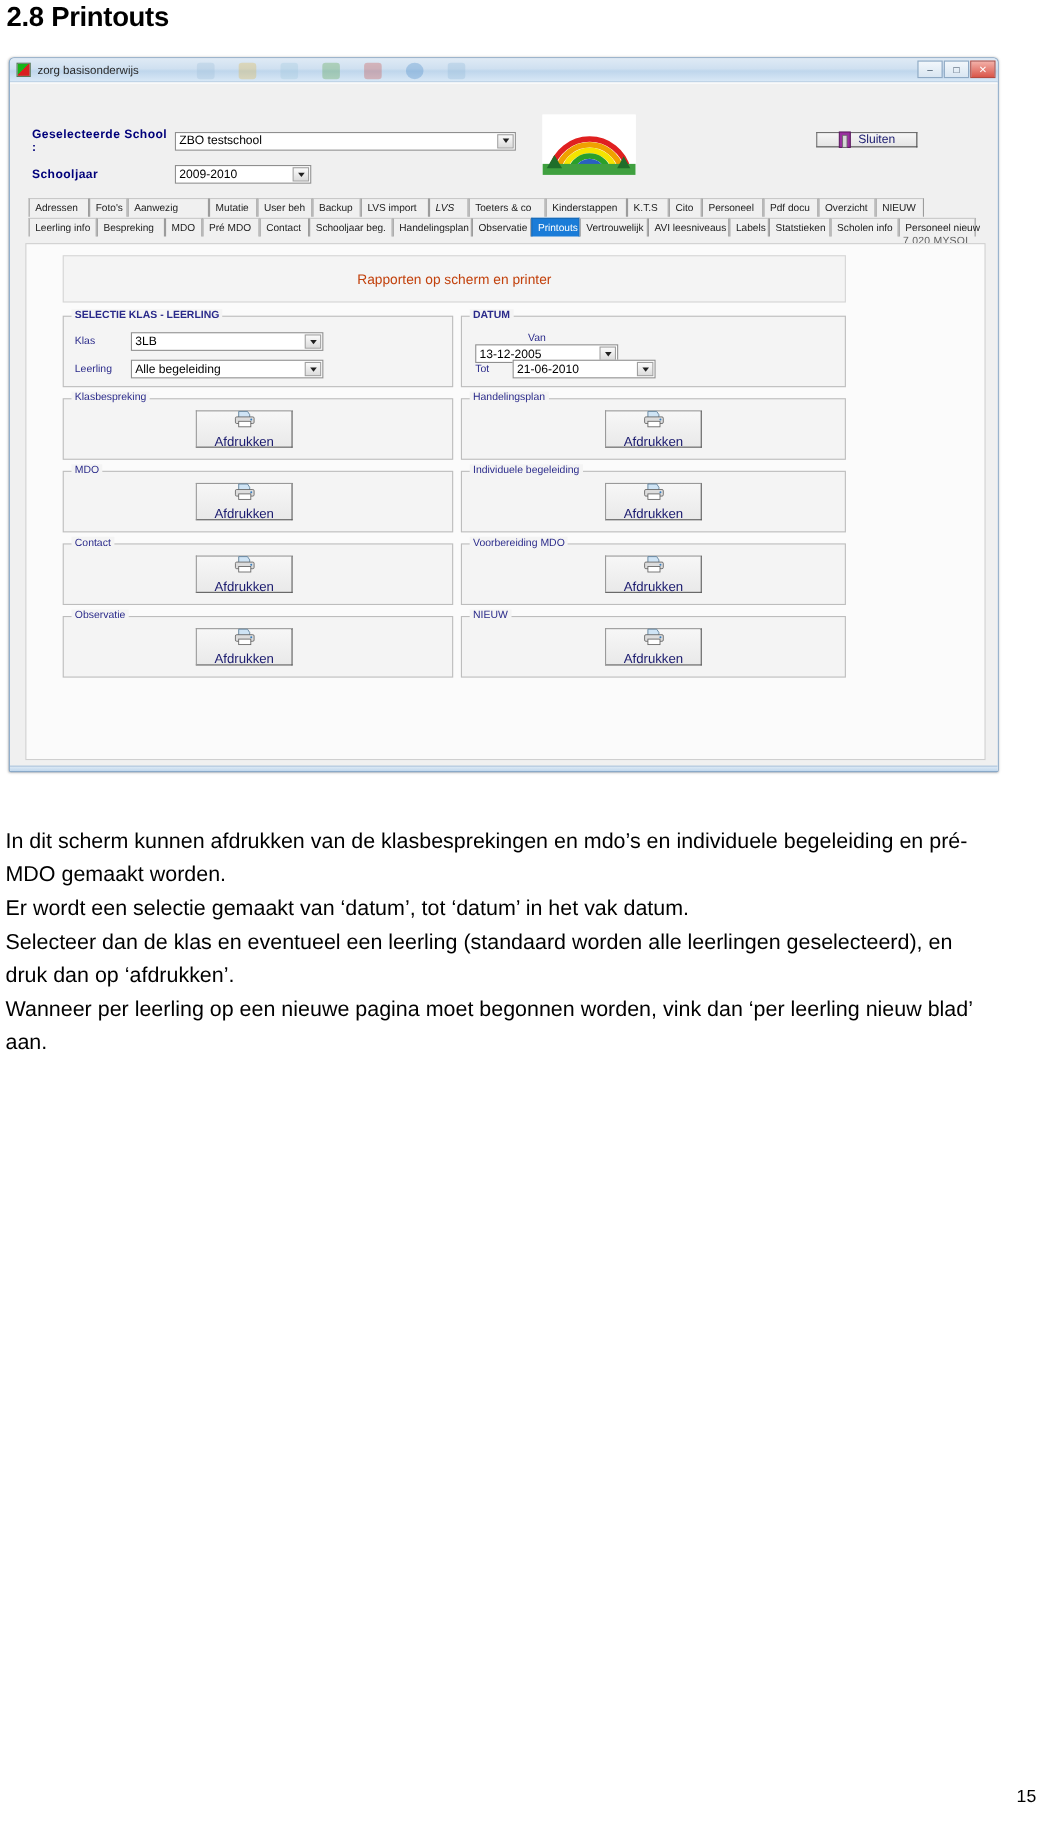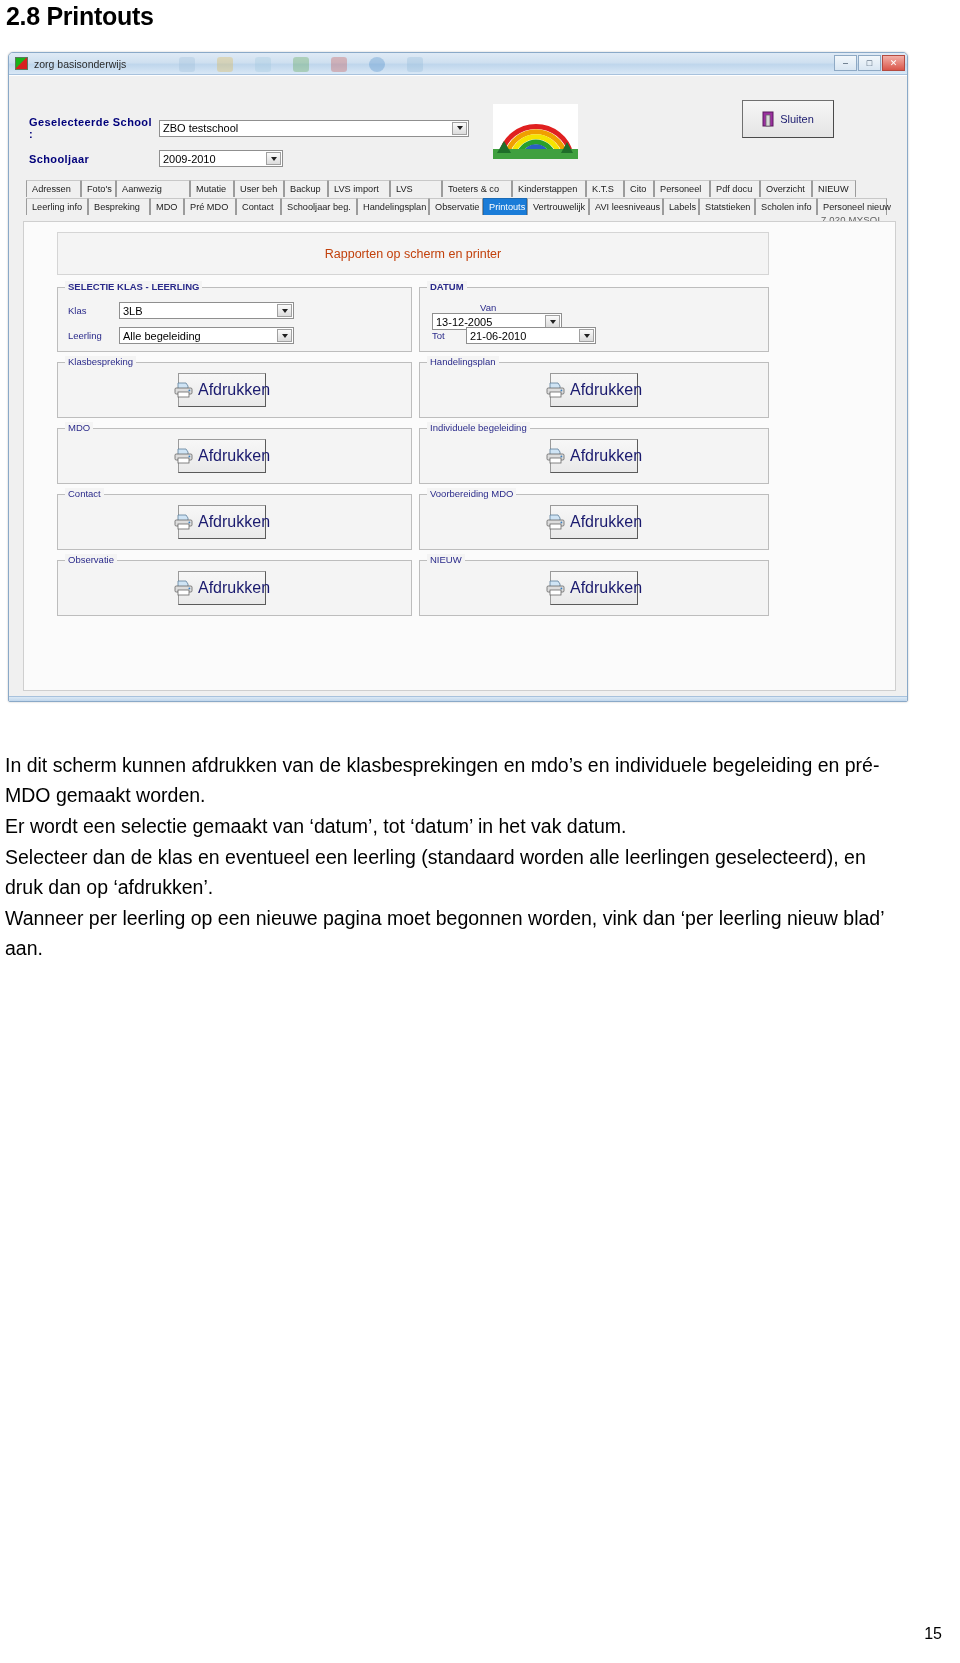--- a/index.html
+++ b/index.html
@@ -140,22 +140,22 @@
     position: absolute;
     left: 484px; top: 28px;
     width: 85px; height: 55px;
     background: #ffffff;
     overflow: hidden;
   }
   .rainbow svg { display: block; }
 
   .sluiten-btn {
     position: absolute;
-    left: 733px; top: 24px;
-    width: 92px; height: 38px;
+    left: 733px; top: 44px;
+    width: 92px; height: 14px;
     border: 1px solid #707070;
     border-right-color: #4a4a4a;
     border-bottom-color: #4a4a4a;
     background: linear-gradient(to bottom,#f6f6f6,#e4e4e4);
     display: flex; align-items: center; justify-content: center;
     gap: 6px;
     font-size: 11px;
     color: #1a1a6e;
   }
   .door-icon { width: 12px; height: 16px; position: relative; }
@@ -243,22 +243,23 @@
 
   .print-btn {
     position: absolute;
     width: 88px; height: 34px;
     border: 1px solid #9a9a9a;
     border-right-color: #5a5a5a;
     border-bottom-color: #5a5a5a;
     background: linear-gradient(to bottom,#f7f7f7,#e9e9e9);
     display: flex; align-items: center; justify-content: center;
     gap: 5px;
-    font-size: 16px;
+    font-size: 12px;
     color: #1a1a6e;
+    flex-direction: column;
   }
   .printer-icon { width: 19px; height: 16px; flex: 0 0 auto; }
 
   .app-bottom-edge {
     position: absolute;
     left: 0; bottom: 0; right: 0; height: 6px;
     background: linear-gradient(to bottom,#dce9f5,#b9d2ea);
     border-top: 1px solid #a8c2dd;
   }
 
@@ -355,21 +356,21 @@
     <div class="version">7.020 MYSQL</div>
 
     <div class="tabstrip" id="tabs-row1" style="top:104px;">
         <div class="tab" style="width: 55px;">Adressen</div>
         <div class="tab" style="width: 35px;">Foto's</div>
         <div class="tab" style="width: 74px;">Aanwezig</div>
         <div class="tab" style="width: 44px;">Mutatie</div>
         <div class="tab" style="width: 50px;">User beh</div>
         <div class="tab" style="width: 44px;">Backup</div>
         <div class="tab" style="width: 62px;">LVS import</div>
-        <div class="tab" style="width: 52px;">LVS</div>
+        <div class="tab" style="width: 36px; font-style: italic;">LVS</div>
         <div class="tab" style="width: 70px;">Toeters &amp; co</div>
         <div class="tab" style="width: 74px;">Kinderstappen</div>
         <div class="tab" style="width: 38px;">K.T.S</div>
         <div class="tab" style="width: 30px;">Cito</div>
         <div class="tab" style="width: 56px;">Personeel</div>
         <div class="tab" style="width: 50px;">Pdf docu</div>
         <div class="tab" style="width: 52px;">Overzicht</div>
         <div class="tab" style="width: 44px;">NIEUW</div>
       </div>
 

